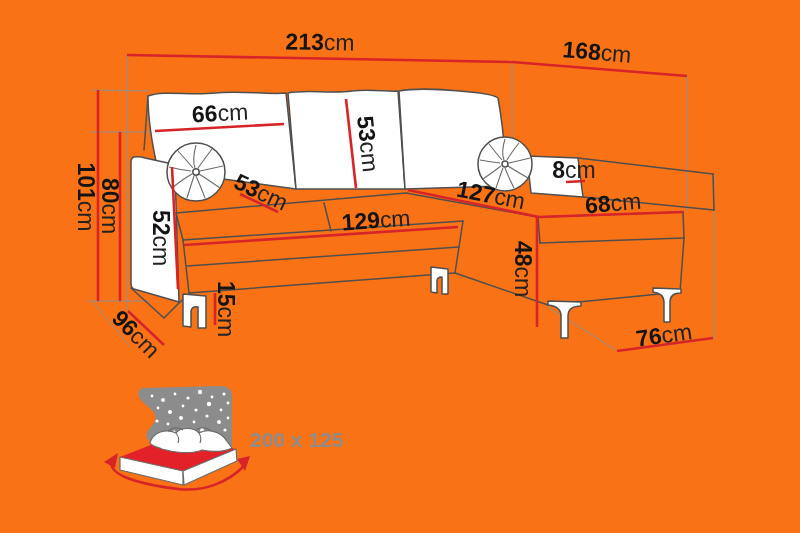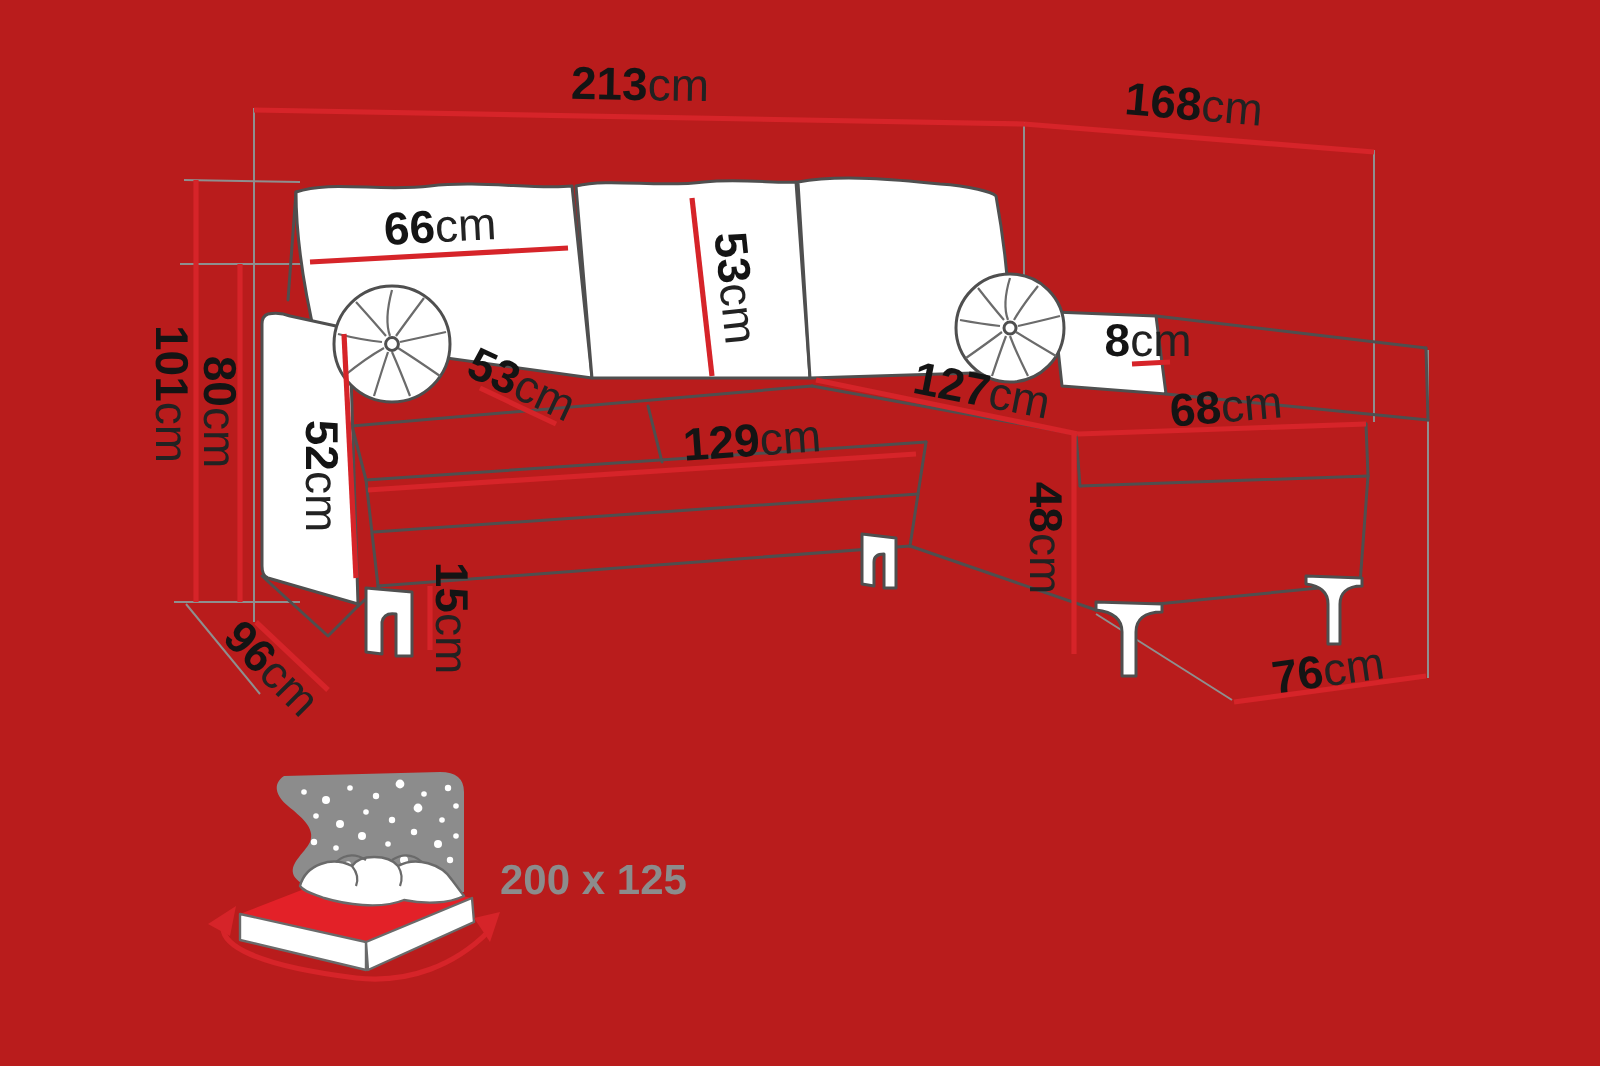--- a/index.html
+++ b/index.html
@@ -4,21 +4,21 @@
 <style>
   :root{
     --dimension_red:#d62429;
     --mattress_red:#e32128;
     --outline_gray:#4f4f4f;
     --guide_gray:#8f8f8f;
     --label_black:#141414;
     --icon_gray:#8c8c8c;
   }
   html,body{margin:0;padding:0;background:#ffffff;}
-  .stage{position:relative;width:800px;height:533px;background:#b91c1c;overflow:hidden;
+  .stage{position:relative;width:800px;height:533px;background:#f97316;overflow:hidden;
          font-family:"Liberation Sans", sans-serif;}
   svg{display:block;}
   .sofa{stroke:var(--outline_gray);stroke-width:1.5;fill:none;stroke-linecap:round;stroke-linejoin:round;}
   .sofa-fill{stroke:var(--outline_gray);stroke-width:1.5;fill:#ffffff;stroke-linejoin:round;}
   .pleat{stroke:#6b6b6b;stroke-width:1.1;fill:none;}
   .guide{stroke:var(--guide_gray);stroke-width:1;fill:none;}
   .red{stroke:var(--dimension_red);stroke-width:2.6;fill:none;}
   .lbl{fill:var(--label_black);font-size:23px;font-weight:700;}
   .lbl .unit{font-weight:400;fill:#222;}
   .bedline{stroke:#6a6a6a;stroke-width:1.2;fill:#ffffff;stroke-linejoin:round;}

